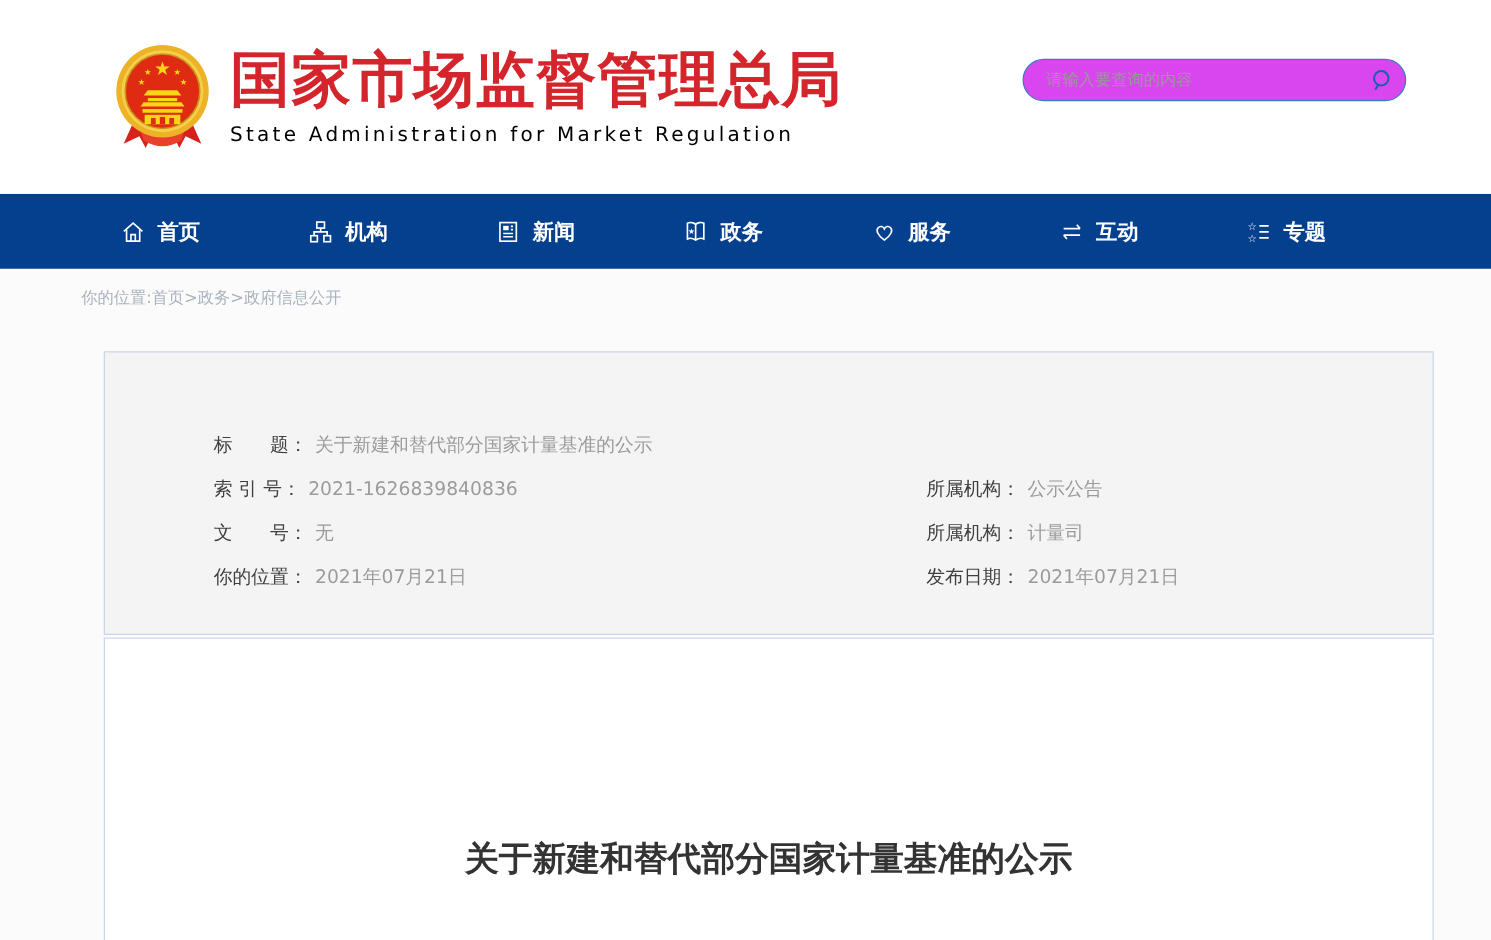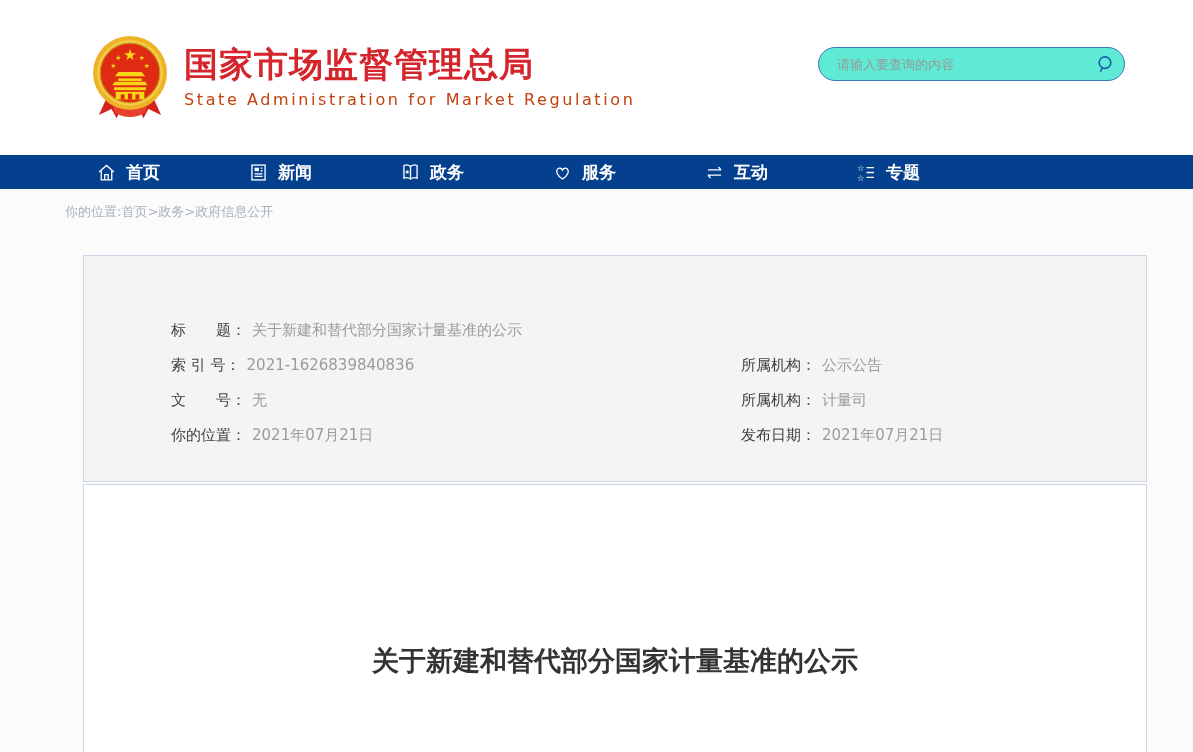--- a/index.html
+++ b/index.html
@@ -12,45 +12,45 @@
   
   .site-header { background:#ffffff; height:155px; position:relative; }
   .header-inner {
     width:1064px; margin-left:83px; height:100%;
     display:flex; align-items:center;
   }
   .brand { display:flex; align-items:center; margin-left:5px; }
   .emblem { width:84px; height:90px; display:block; }
   .brand-text { margin-left:12px; }
   .brand-cn {
-    font-size:34px; font-weight:bold; color:#d4252c;
+    font-size:48px; font-weight:bold; color:#d4252c;
     letter-spacing:1px; line-height:1.1;
   }
   .brand-en {
-    font-size:16px; color:#c2410c; letter-spacing:2.6px; margin-top:7px;
+    font-size:16px; color:#000000; letter-spacing:2.6px; margin-top:7px;
   }
   .search-box {
     position:absolute; top:47px; right:68px;
     width:307px; height:34px;
     border:1px solid #3c79c0; border-radius:17px;
-    background:#5eead4; display:flex; align-items:center;
+    background:#d946ef; display:flex; align-items:center;
   }
   .search-input {
     flex:1; border:none; outline:none; background:transparent;
     font-size:13px; color:#333; padding:0 6px 0 18px;
     font-family:"DejaVu Sans","Liberation Sans",sans-serif;
   }
   .search-input::placeholder { color:#999; }
   .search-btn {
     border:none; background:transparent; cursor:pointer;
     width:38px; height:32px; display:flex; align-items:center; justify-content:center;
   }
 
   
-  .main-nav { background:#05408f; height:34px; }
+  .main-nav { background:#05408f; height:60px; }
   .nav-inner {
     width:1064px; margin-left:83px; height:100%;
     display:flex; align-items:center; padding-left:13px;
   }
   .nav-item {
     width:152px; display:flex; align-items:center; gap:9px;
     color:#fff; font-size:17px; font-weight:bold; cursor:pointer;
     height:100%;
   }
   .nav-item svg { width:21px; height:21px; flex:none; }
@@ -130,20 +130,29 @@
     <div class="nav-item">
       <svg viewBox="0 0 24 24" fill="none" stroke="#fff" stroke-width="1.5">
         <path d="M3.5 11.5 L12 4 L20.5 11.5"></path>
         <path d="M6 10 V20.5 H18 V10"></path>
         <path d="M10 20.5 V14.5 H14 V20.5"></path>
       </svg>
       <span>首页</span>
     </div>
     <div class="nav-item">
       <svg viewBox="0 0 24 24" fill="none" stroke="#fff" stroke-width="1.5">
+        <rect x="8.5" y="3" width="7" height="5.5"></rect>
+        <rect x="3" y="15.5" width="6" height="5.5"></rect>
+        <rect x="15" y="15.5" width="6" height="5.5"></rect>
+        <path d="M12 8.5 V12 M6 15.5 V12 H18 V15.5"></path>
+      </svg>
+      <span>机构</span>
+    </div>
+    <div class="nav-item">
+      <svg viewBox="0 0 24 24" fill="none" stroke="#fff" stroke-width="1.5">
         <rect x="4.5" y="3.5" width="15" height="17"></rect>
         <rect x="7.5" y="6.5" width="5" height="4" fill="#fff" stroke="none"></rect>
         <path d="M7.5 13.5 H16.5 M7.5 16.5 H16.5 M14.5 7 H16.5 M14.5 10 H16.5"></path>
       </svg>
       <span>新闻</span>
     </div>
     <div class="nav-item">
       <svg viewBox="0 0 24 24" fill="none" stroke="#fff" stroke-width="1.5">
         <path d="M12 5 C10 3.5 6.5 3 4.5 4 V18.5 C6.5 17.5 10 18 12 19.5 C14 18 17.5 17.5 19.5 18.5 V4 C17.5 3 14 3.5 12 5 Z"></path>
         <path d="M12 5 V19.5"></path>

